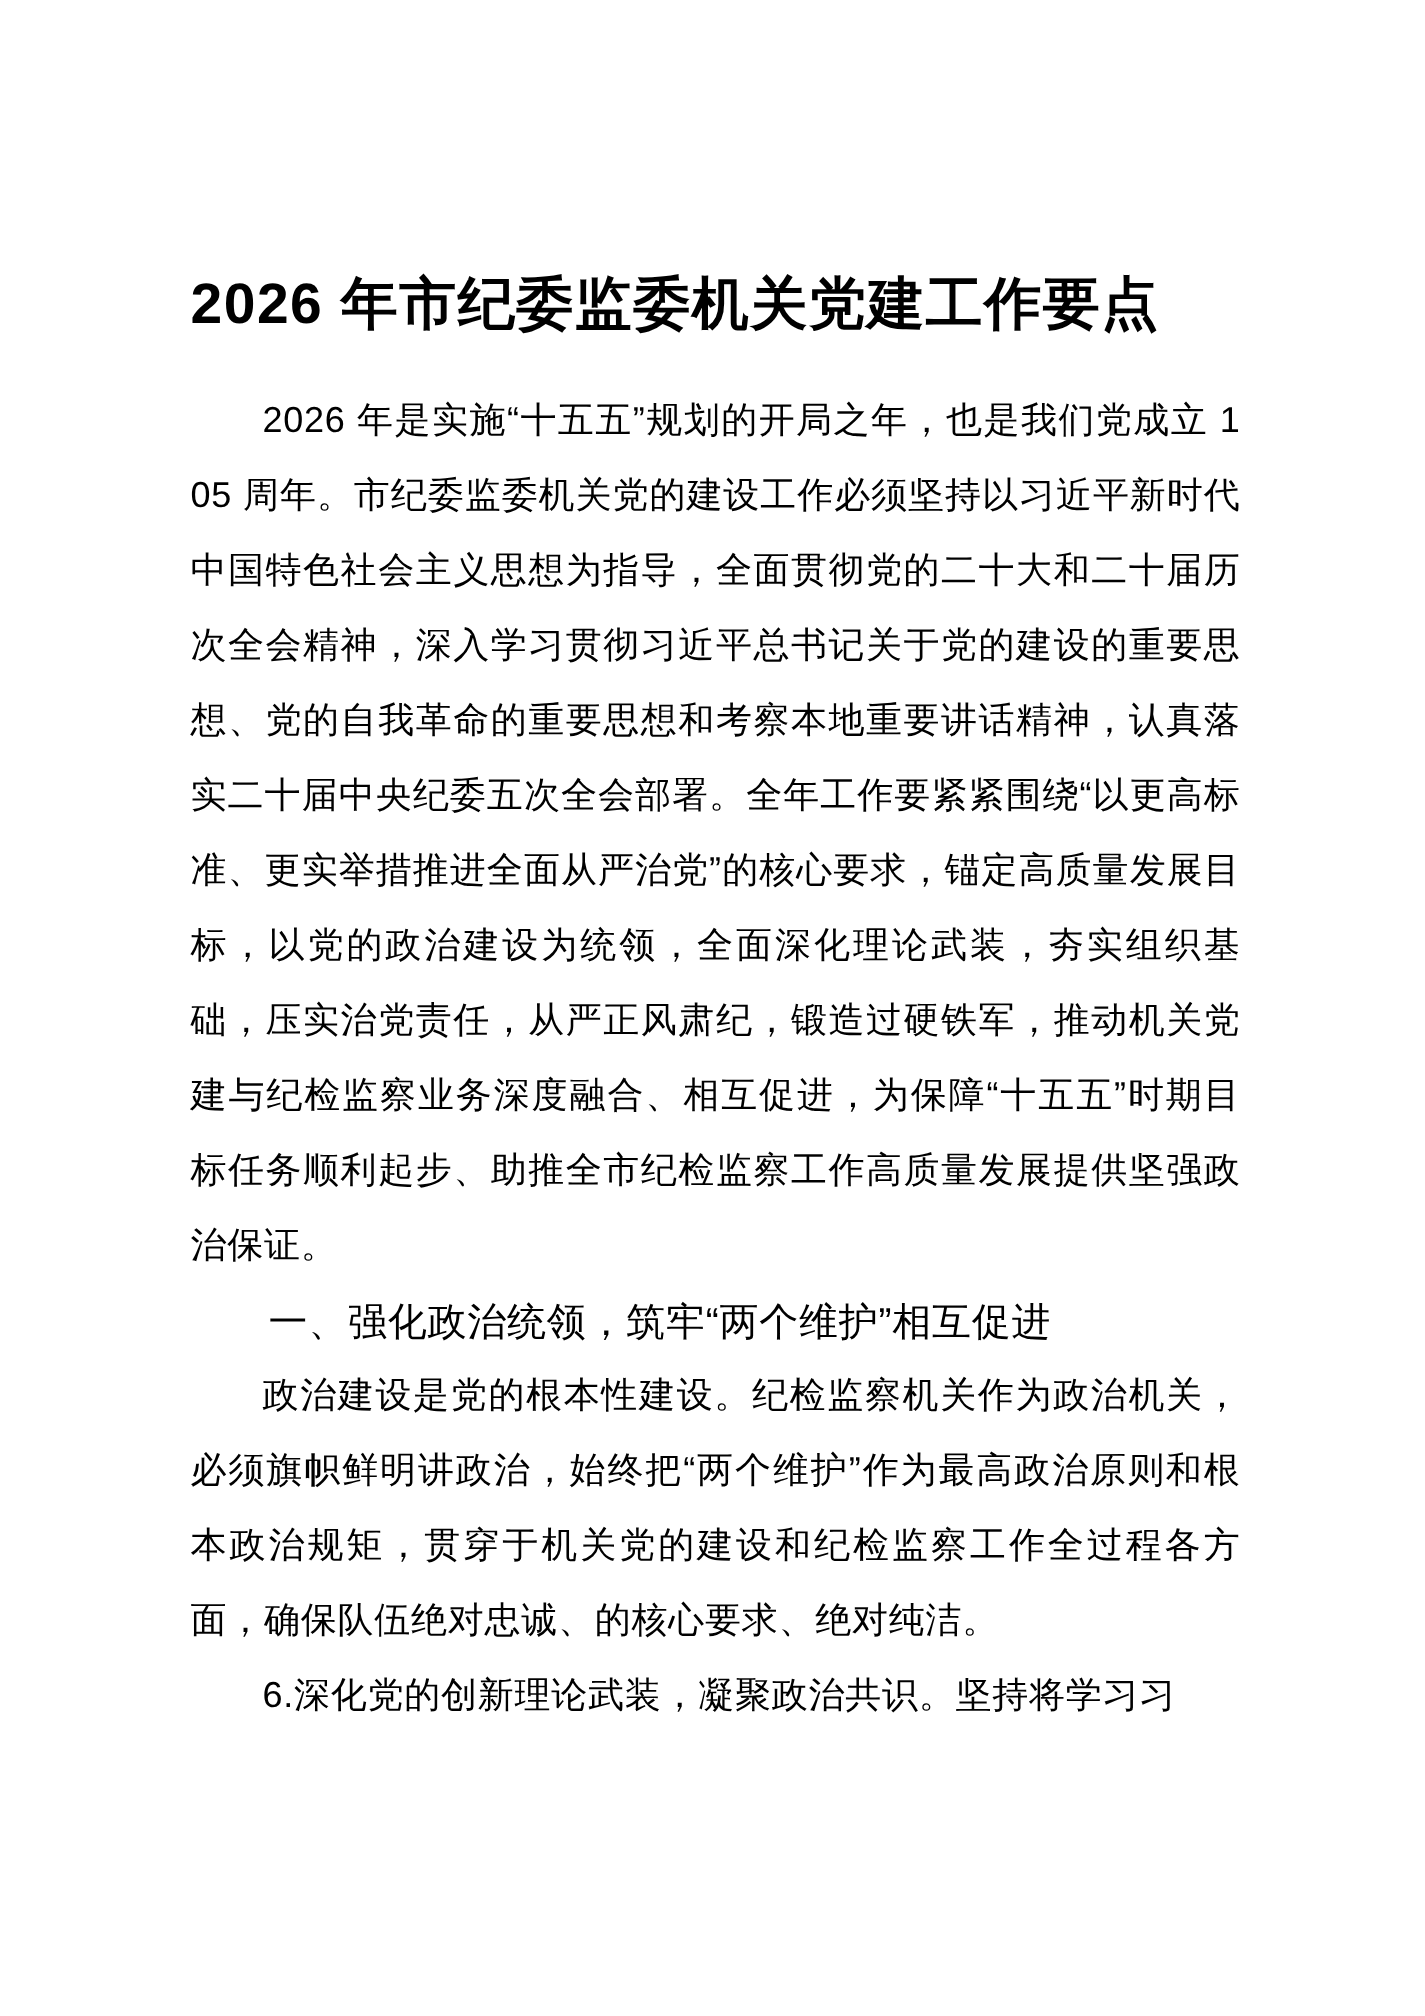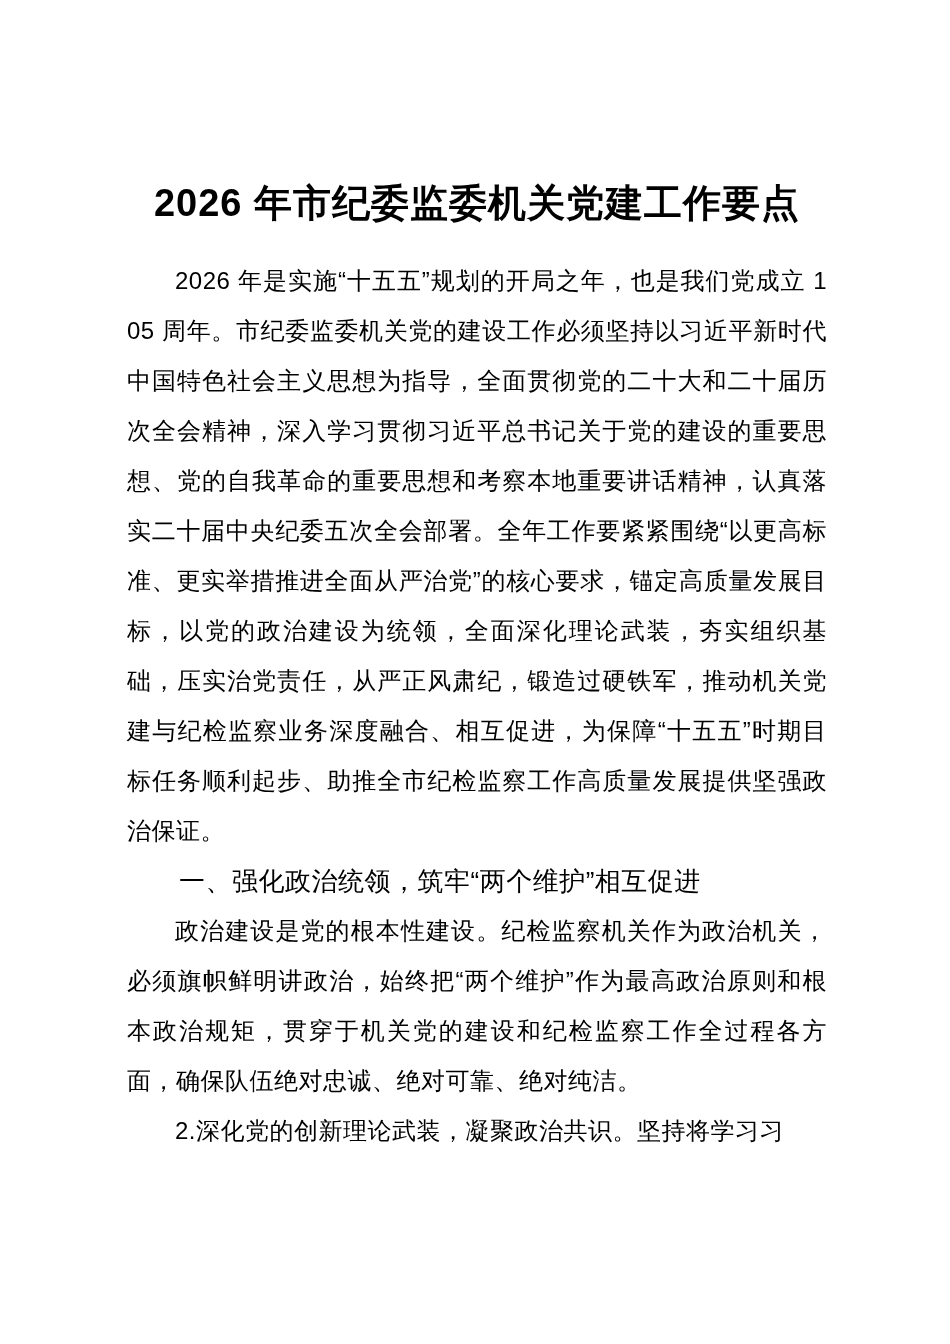--- a/index.html
+++ b/index.html
@@ -17,21 +17,21 @@
     padding: 175px 123px 0 127px;
     font-family: "Liberation Sans", "DejaVu Sans", sans-serif;
     color: #000000;
     overflow: hidden;
   }
   .doc-title {
     margin: 0 0 25px 0;
     font-size: 38px;
     line-height: 56px;
     font-weight: 700;
-    text-align: center;
+    text-align: left;
     letter-spacing: 1px;
     color: #000000;
   }
   .doc-paragraph {
     margin: 0;
     font-size: 24px;
     line-height: 50px;
     text-align: justify;
     text-indent: 2em;
     letter-spacing: 0.5px;
@@ -51,16 +51,16 @@
 </head>
 <body>
 
 <div class="page">
   <h1 class="doc-title">2026 年市纪委监委机关党建工作要点</h1>
 
   <p class="doc-paragraph">2026 年是实施“十五五”规划的开局之年，也是我们党成立 105 周年。市纪委监委机关党的建设工作必须坚持以习近平新时代中国特色社会主义思想为指导，全面贯彻党的二十大和二十届历次全会精神，深入学习贯彻习近平总书记关于党的建设的重要思想、党的自我革命的重要思想和考察本地重要讲话精神，认真落实二十届中央纪委五次全会部署。全年工作要紧紧围绕“以更高标准、更实举措推进全面从严治党”的核心要求，锚定高质量发展目标，以党的政治建设为统领，全面深化理论武装，夯实组织基础，压实治党责任，从严正风肃纪，锻造过硬铁军，推动机关党建与纪检监察业务深度融合、相互促进，为保障“十五五”时期目标任务顺利起步、助推全市纪检监察工作高质量发展提供坚强政治保证。</p>
 
   <h2 class="doc-heading">一、强化政治统领，筑牢“两个维护”相互促进</h2>
 
-  <p class="doc-paragraph">政治建设是党的根本性建设。纪检监察机关作为政治机关，必须旗帜鲜明讲政治，始终把“两个维护”作为最高政治原则和根本政治规矩，贯穿于机关党的建设和纪检监察工作全过程各方面，确保队伍绝对忠诚、绝对可靠、绝对纯洁。</p>
+  <p class="doc-paragraph">政治建设是党的根本性建设。纪检监察机关作为政治机关，必须旗帜鲜明讲政治，始终把“两个维护”作为最高政治原则和根本政治规矩，贯穿于机关党的建设和纪检监察工作全过程各方面，确保队伍绝对忠诚、的核心要求、绝对纯洁。</p>
 
-  <p class="doc-paragraph">2.深化党的创新理论武装，凝聚政治共识。坚持将学习习</p>
+  <p class="doc-paragraph">6.深化党的创新理论武装，凝聚政治共识。坚持将学习习</p>
 </div>
 
 </body></html>

